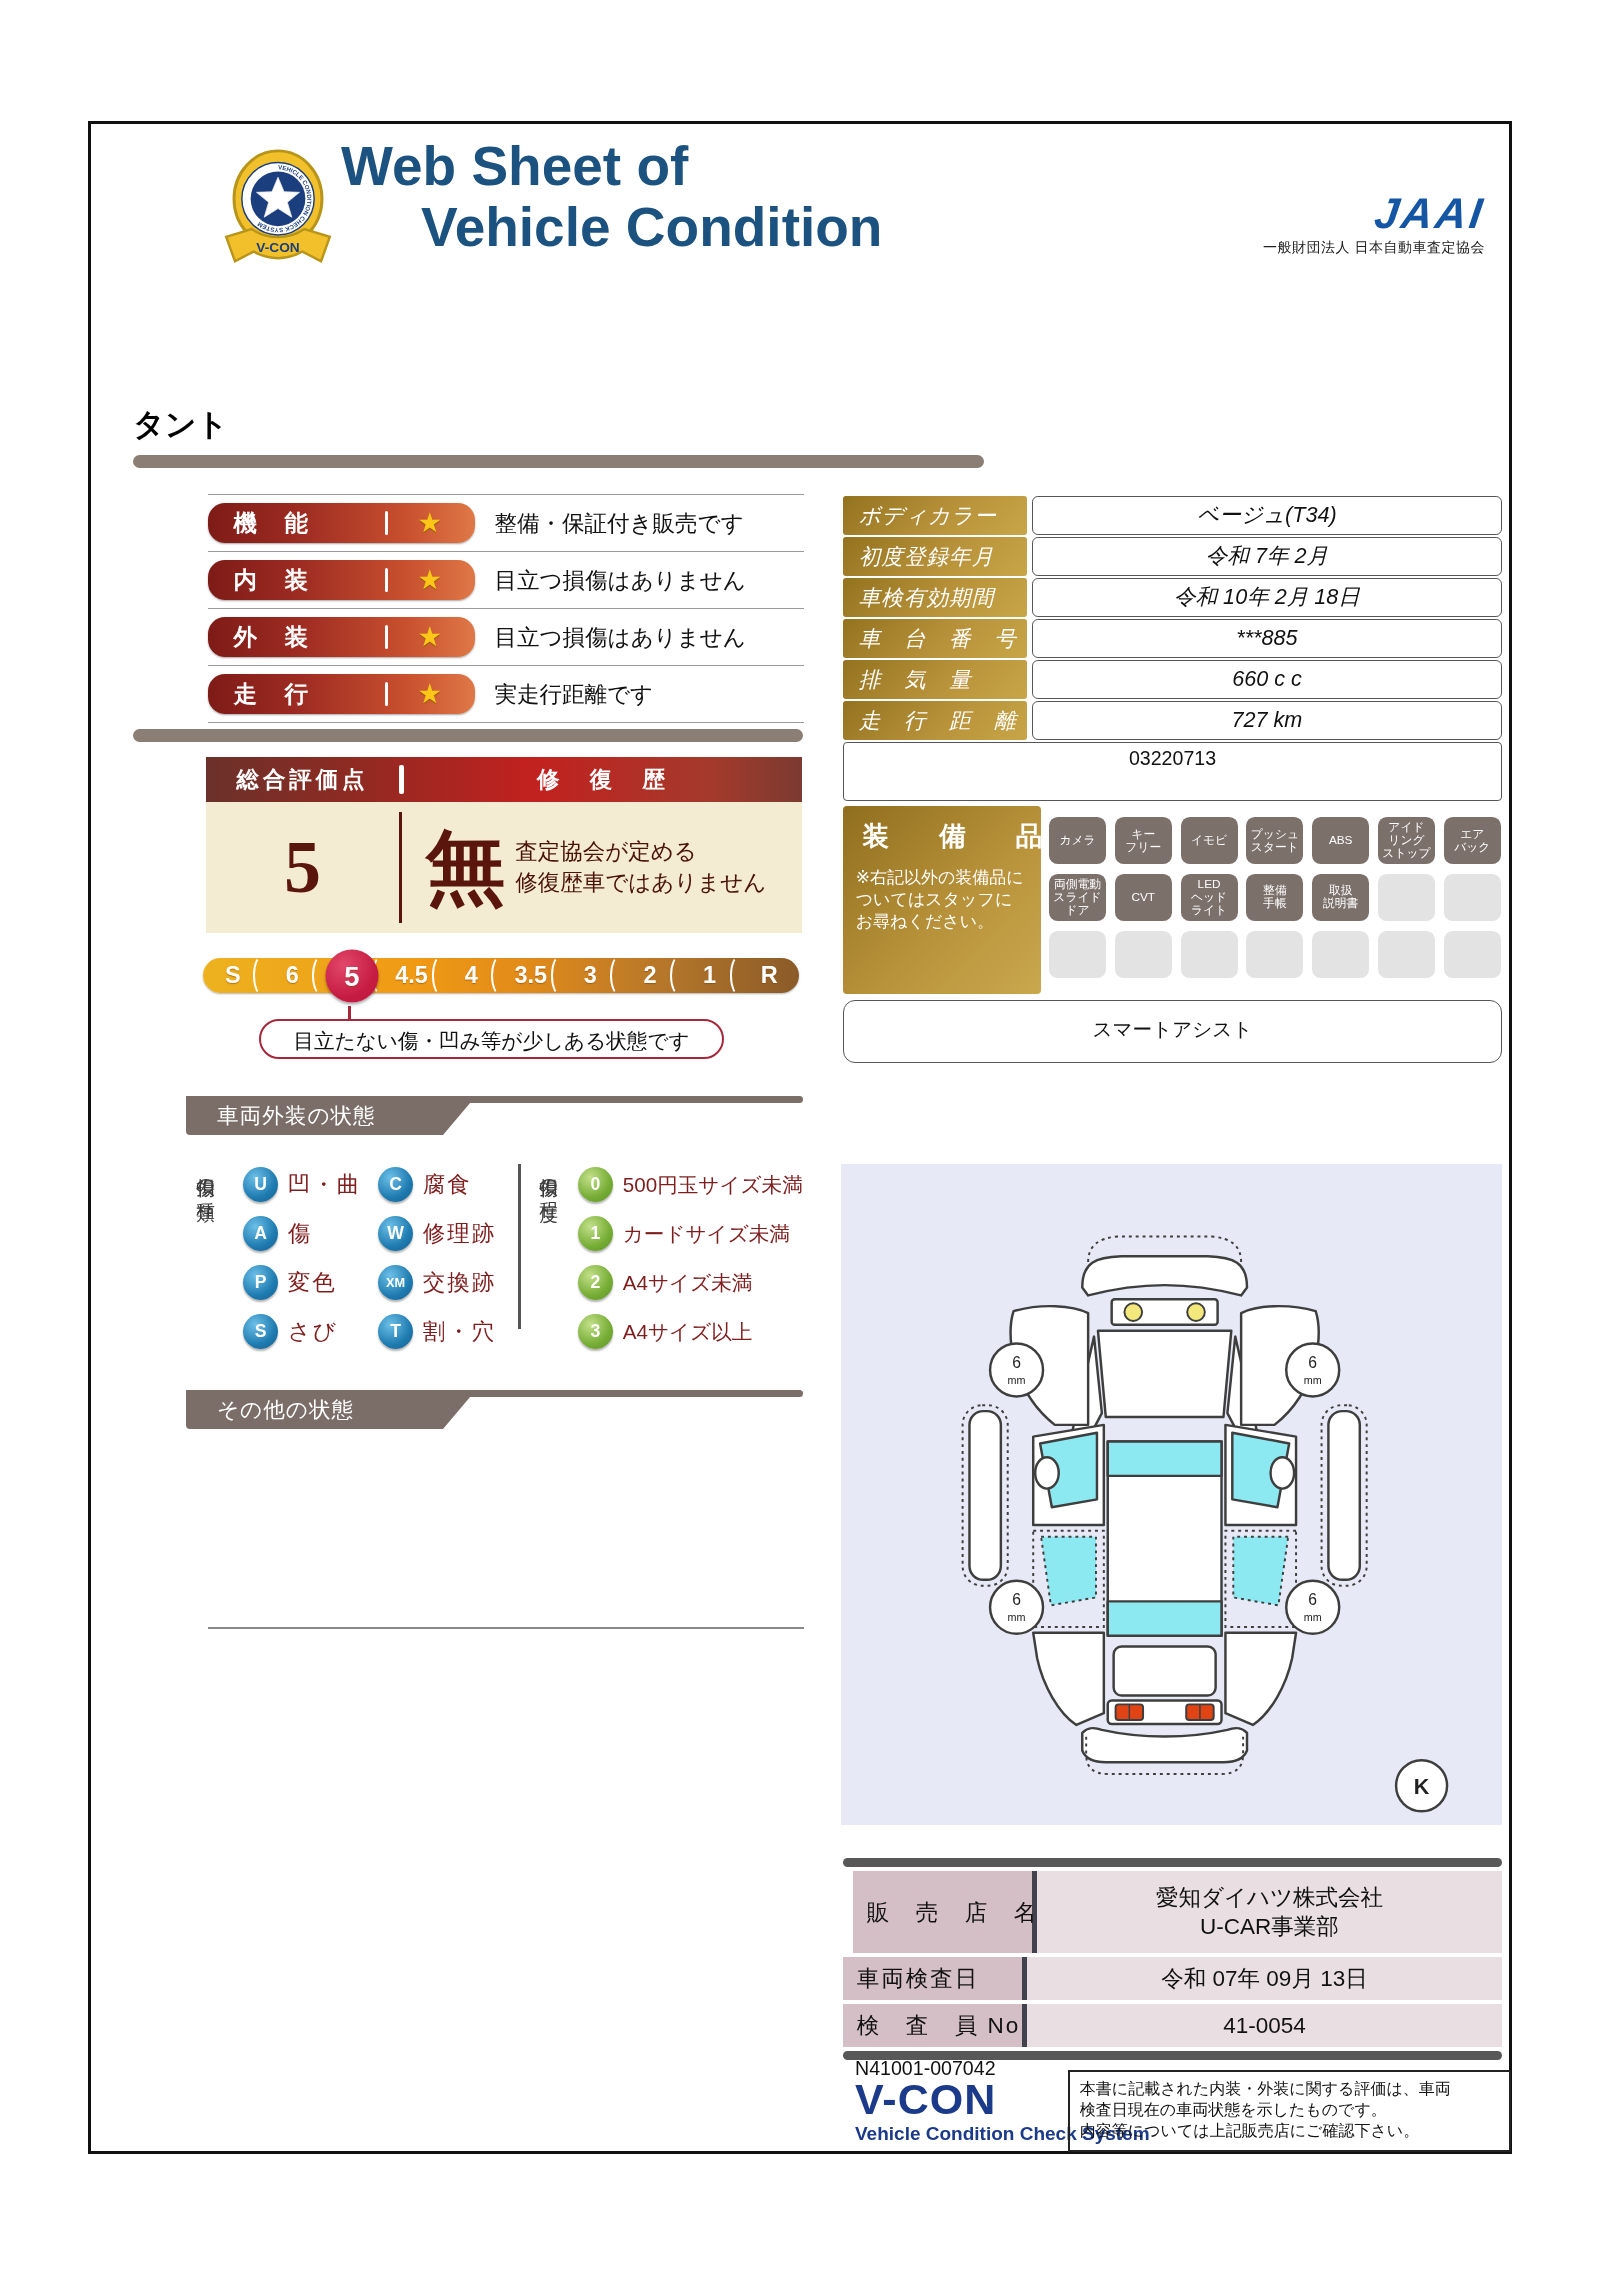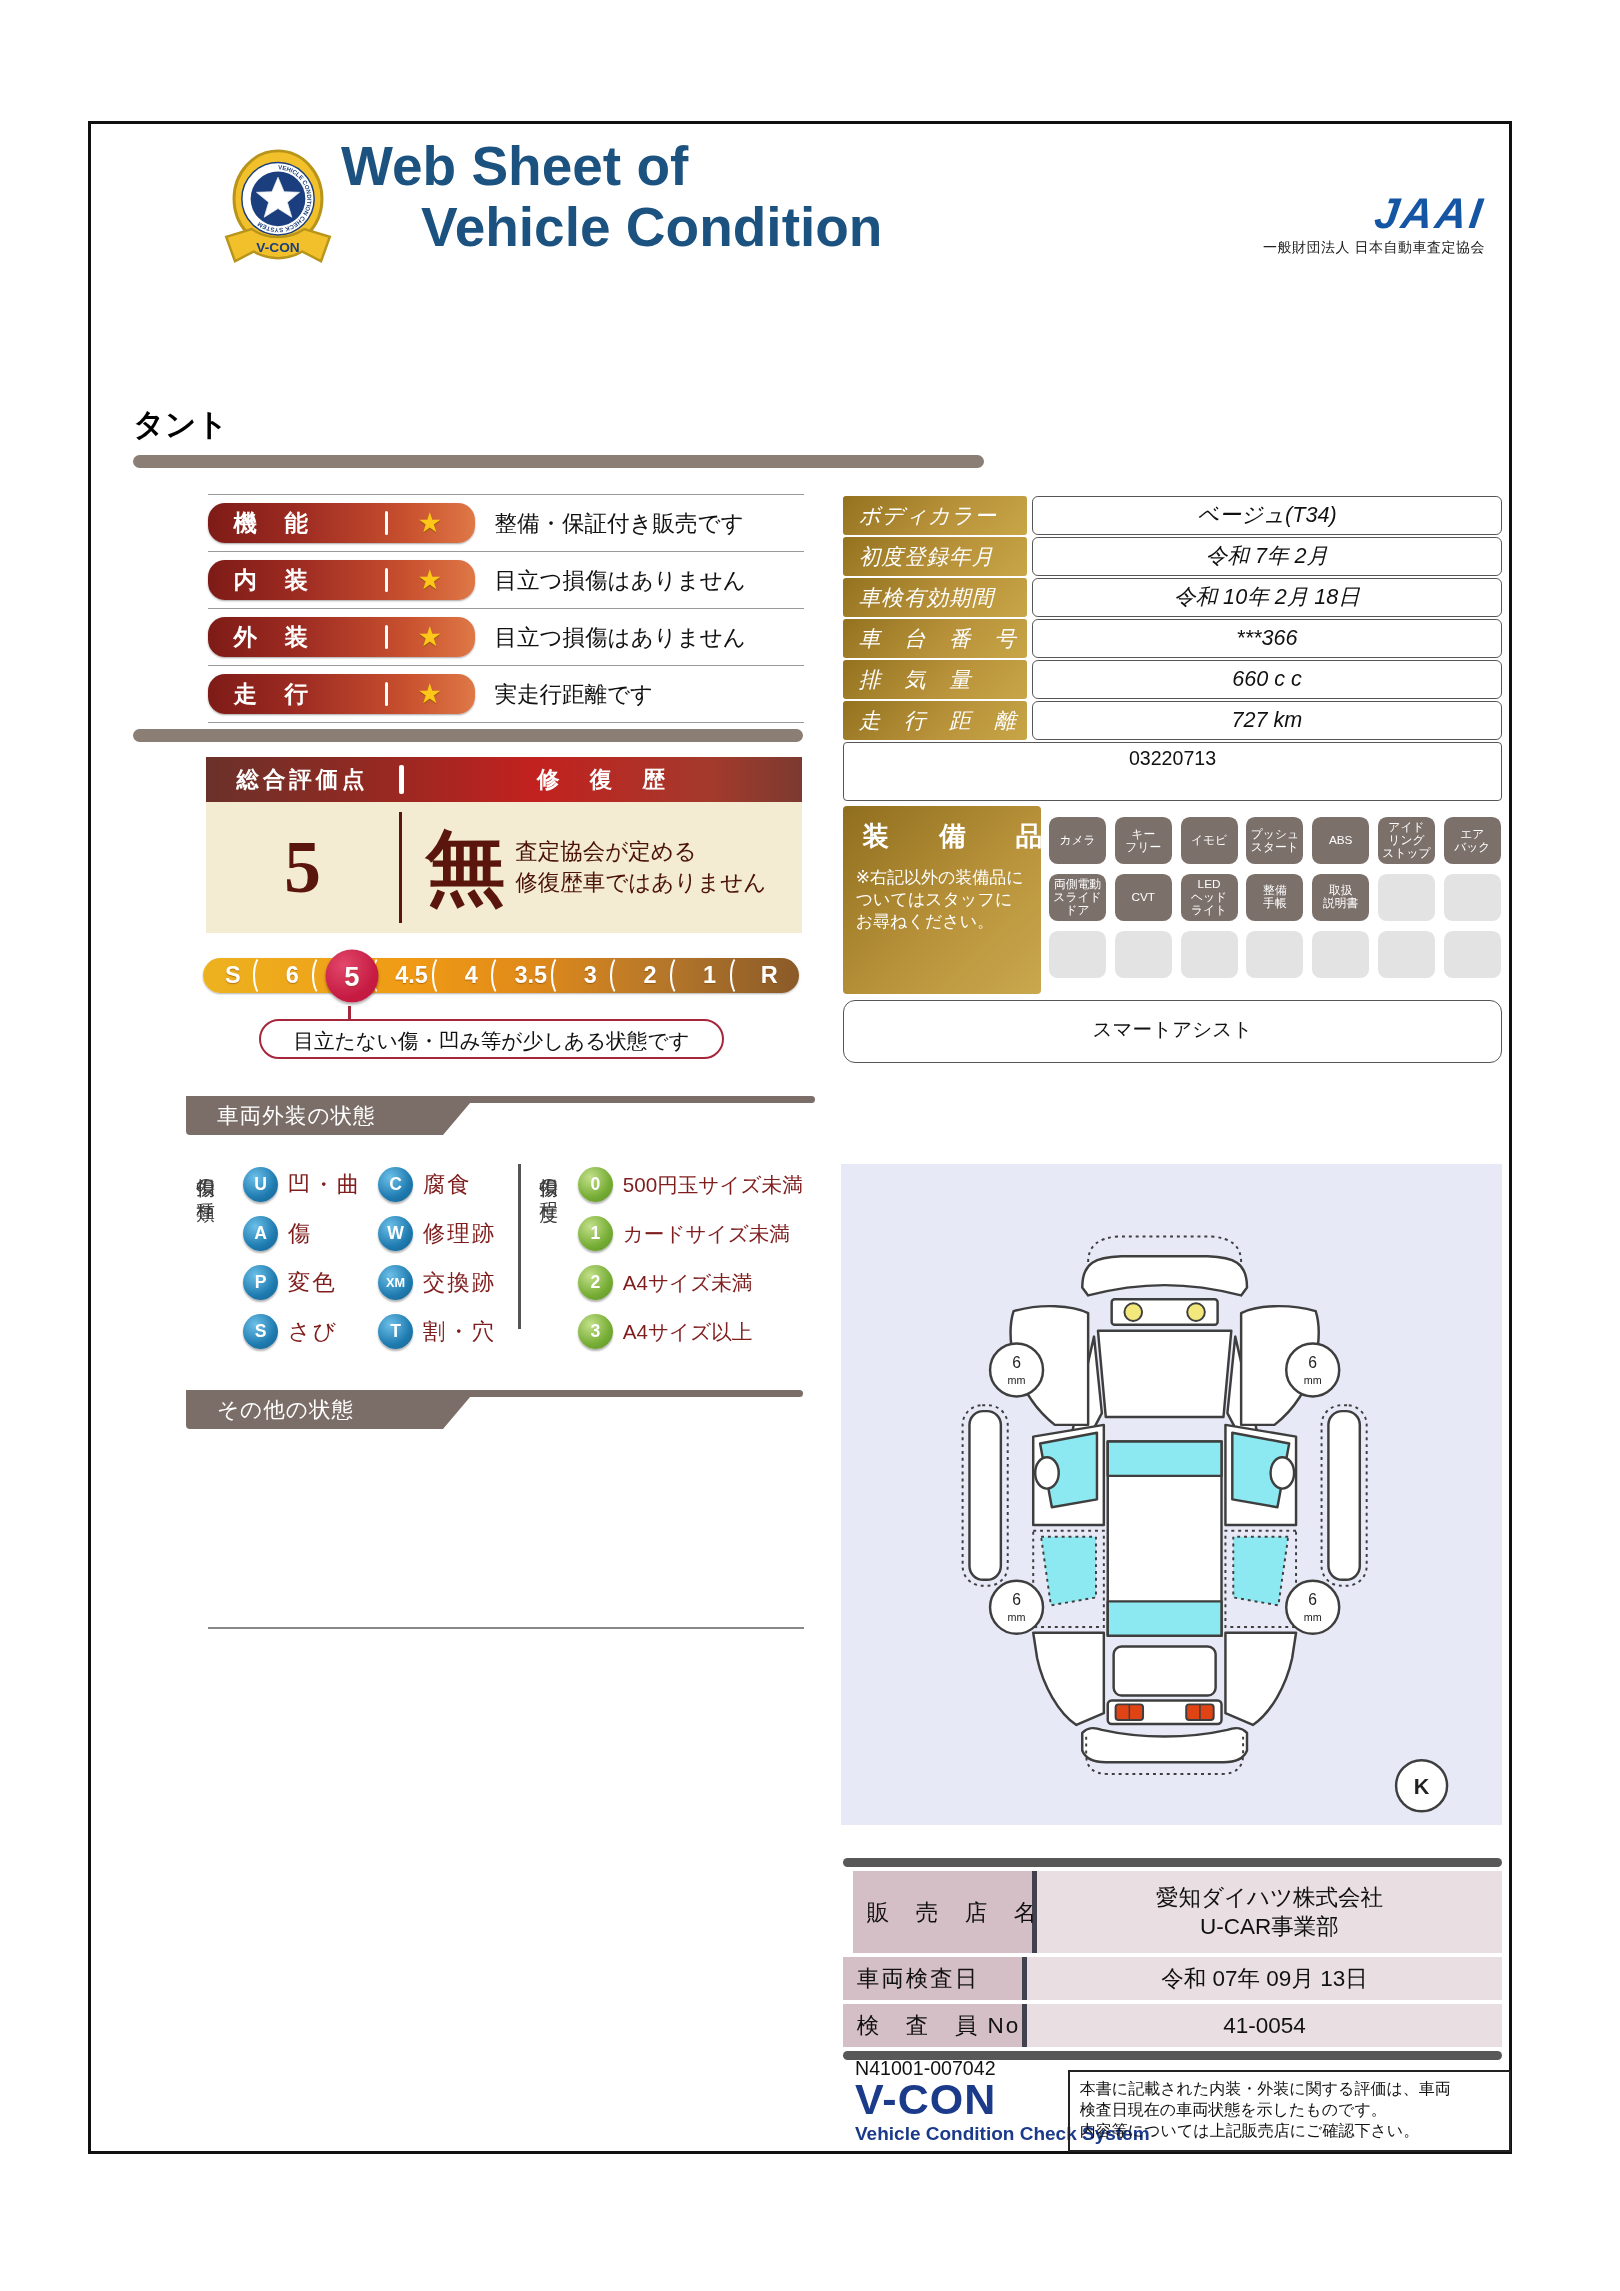--- a/index.html
+++ b/index.html
@@ -60,21 +60,21 @@
   .stem{left:348px;top:1006px;width:2.9px;height:15.7px;background:#a6273c;}
   #callout{left:259px;top:1019px;width:465px;height:40px;border:2.5px solid #a6273c;border-radius:21.6px;
         background:#fff;text-align:center;line-height:40px;font-size:20.6px;color:#111;box-sizing:border-box;}
 
   
   .ribbon{left:186px;width:617px;height:39px;}
   .ribbon .strip{position:absolute;top:0;left:0;width:100%;height:6.9px;background:#7b6e68;border-radius:0 3.9px 3.9px 0;}
   .ribbon .block{position:absolute;top:0;left:0;width:290px;height:39px;background:#7b6e68;
         clip-path:polygon(0 0,100% 0,calc(100% - 33px) 100%,0 100%);border-radius:7.8px 0 0 3.9px;
         color:#fff;font-size:21.6px;line-height:39px;padding-left:31px;box-sizing:border-box;letter-spacing:1px;}
-  #ribbon-ext{top:1096px;padding-left:12px;} #ribbon-other{top:1390px;}
+  #ribbon-ext{top:1096px;} #ribbon-other{top:1390px;}
   .thinline{left:208px;top:1627px;width:596px;height:2px;background:#888;}
 
   
   .vtitle{writing-mode:vertical-rl;text-orientation:upright;font-size:18.6px;color:#3a3a3a;
           letter-spacing:1px;line-height:1;}
   #type-title{left:196px;top:1164px;height:162px;}
   #deg-title{left:539px;top:1164px;height:162px;}
   #type-grid{left:243px;top:1160px;width:265px;}
   .lrow{height:49px;display:flex;align-items:center;}
   .lcell{display:flex;align-items:center;width:135px;}
@@ -243,21 +243,21 @@
       <div class="drow">
         <span class="dlabel">初度登録年月</span>
         <span class="dvalue">令和 7年 2月</span>
       </div>
       <div class="drow">
         <span class="dlabel">車検有効期間</span>
         <span class="dvalue">令和 10年 2月 18日</span>
       </div>
       <div class="drow">
         <span class="dlabel">車　台　番　号</span>
-        <span class="dvalue">***366</span>
+        <span class="dvalue">***885</span>
       </div>
       <div class="drow">
         <span class="dlabel">排　気　量</span>
         <span class="dvalue">660 c c</span>
       </div>
       <div class="drow">
         <span class="dlabel">走　行　距　離</span>
         <span class="dvalue">727 km</span>
       </div>
     </div>

